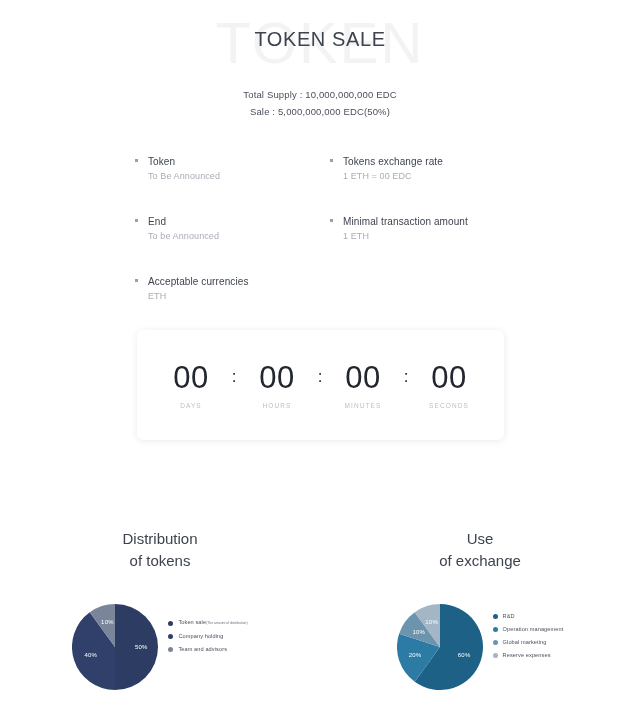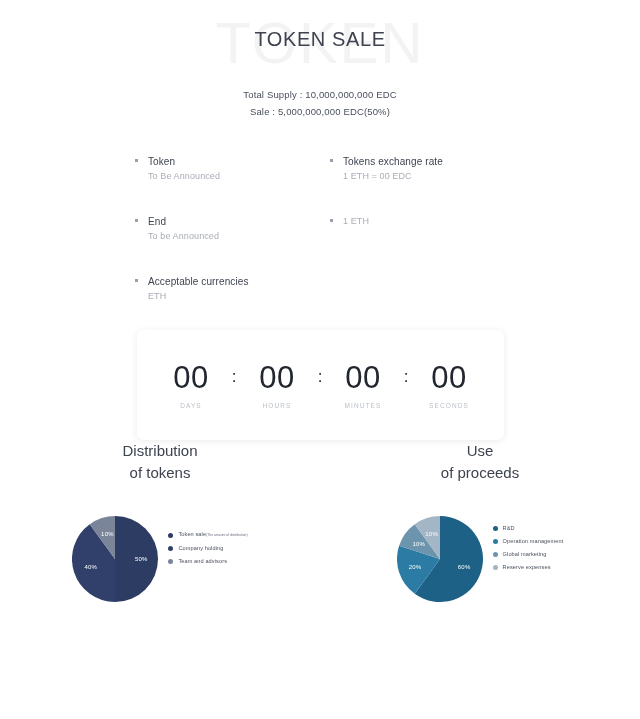--- a/index.html
+++ b/index.html
@@ -134,20 +134,21 @@
     font-size: 17px;
     color: #22262f;
     width: 18px;
     text-align: center;
     position: relative;
     top: -8px;
   }
 
   
   .charts {
+    margin-top: 88px;
     display: flex;
   }
   .chart-block {
     width: 50%;
     box-sizing: border-box;
   }
   .chart-title {
     text-align: center;
     font-size: 15px;
     line-height: 22px;
@@ -239,20 +240,21 @@
     </div>
   </div>
   <div class="col">
     <div class="detail-item">
       <span class="bullet"></span>
       <div class="detail-label">Tokens exchange rate</div>
       <div class="detail-value">1 ETH = 00 EDC</div>
     </div>
     <div class="detail-item">
       <span class="bullet"></span>
+      <div class="detail-label">Minimal transaction amount</div>
       <div class="detail-value">1 ETH</div>
     </div>
   </div>
 </div>
 
 <div class="countdown-wrap">
   <div class="countdown">
     <div class="cd-unit">
       <div class="cd-num">00</div>
       <div class="cd-lab">DAYS</div>
@@ -306,21 +308,21 @@
             <span class="legend-dot" style="background: rgb(123, 133, 153);"></span>
             <span class="legend-text">Team and advisors</span>
           </div>
         </div>
     </div>
   </div>
 
   <div class="chart-block">
     <div class="chart-title">
       <span>Use</span>
-      <span class="l2">of proceeds</span>
+      <span class="l2">of exchange</span>
     </div>
     <div class="chart-body">
       <div class="pie-holder" id="pie1">
           <svg width="86" height="86" viewBox="0 0 86 86">
             <path d="M 43 43 L 43 0 A 43 43 0 1 1 17.72523415142366 77.78773075812273 Z" fill="#1d6186"></path>
             <path d="M 43 43 L 17.72523415142366 77.78773075812273 A 43 43 0 0 1 2.1045697993083934 29.712269241877266 Z" fill="#2c7ba5"></path>
             <path d="M 43 43 L 2.1045697993083934 29.712269241877266 A 43 43 0 0 1 17.72523415142365 8.212269241877266 Z" fill="#6d94ad"></path>
             <path d="M 43 43 L 17.72523415142365 8.212269241877266 A 43 43 0 0 1 42.99999999999999 0 Z" fill="#a3b6c6"></path>
           </svg>
           <div class="plabel" style="left: 67.5373px; top: 50.9726px;">60%</div>

